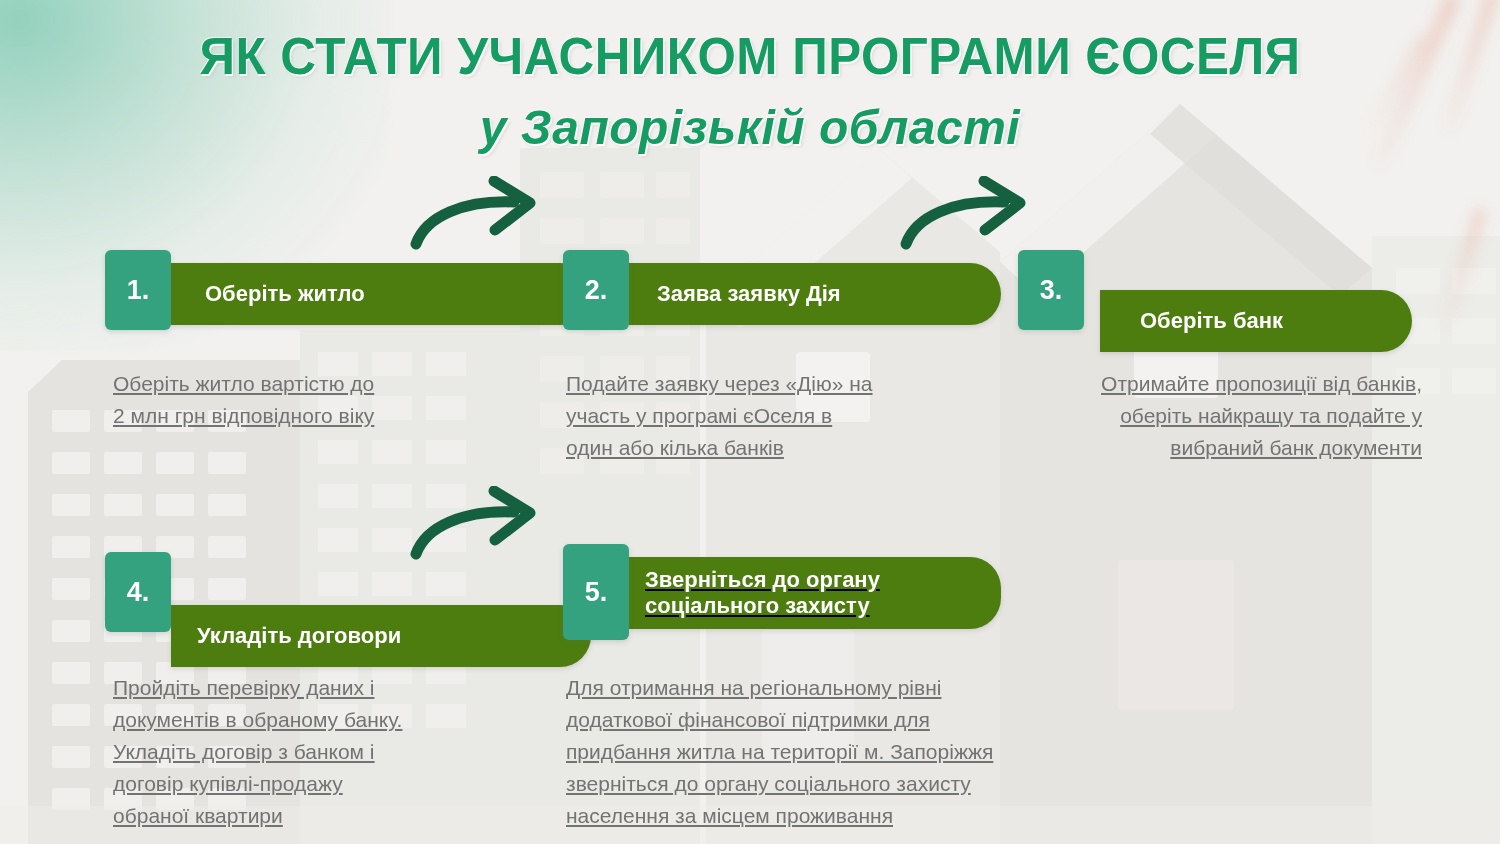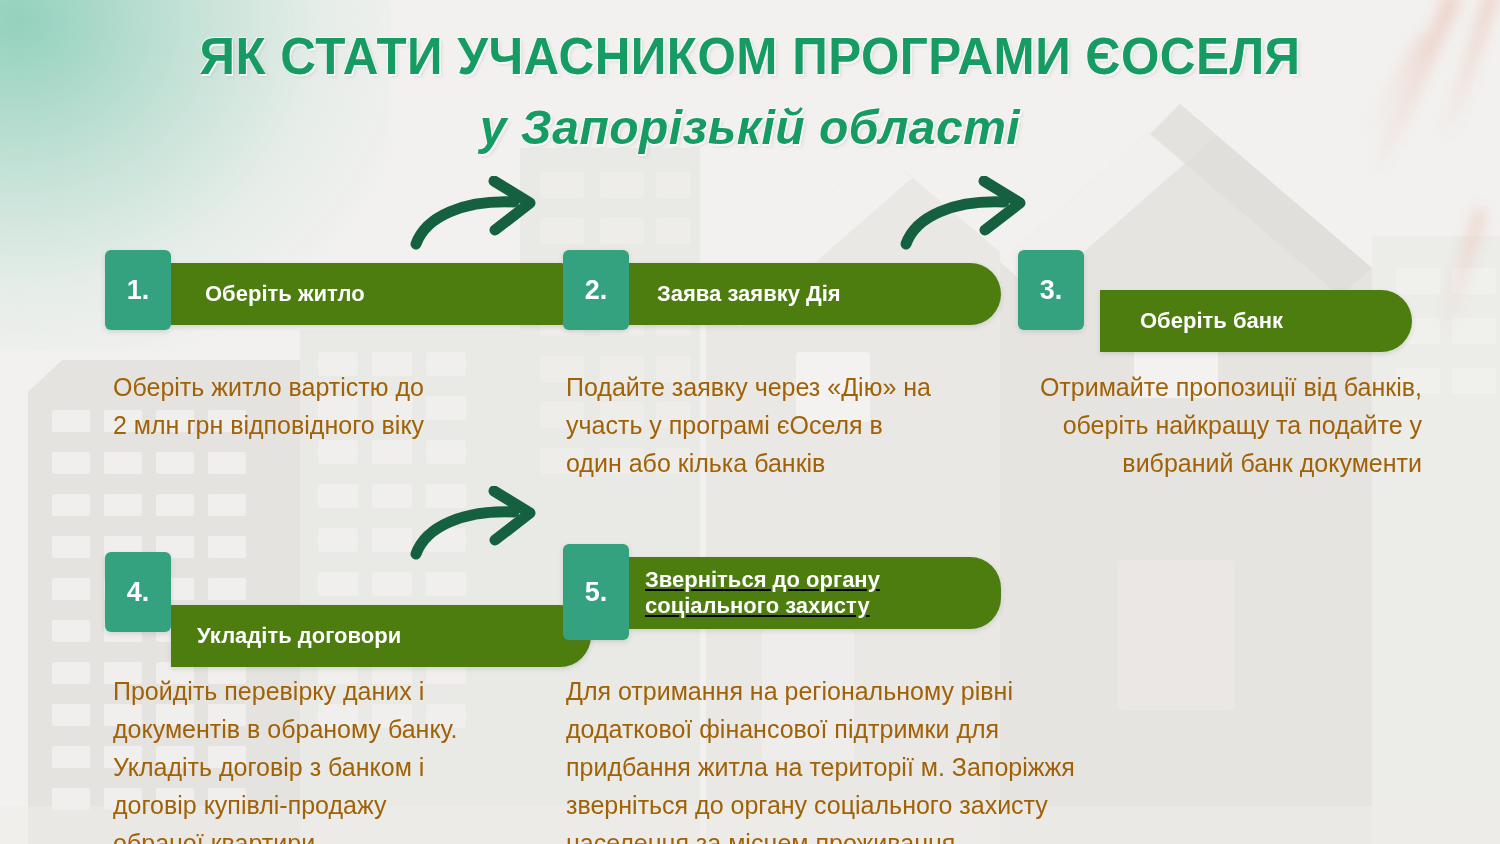--- a/index.html
+++ b/index.html
@@ -109,24 +109,25 @@
     color:#ffffff;
     font-weight:bold;
     font-size:27px;
     box-shadow:0 2px 5px rgba(90,120,110,0.22);
     z-index:2;
   }
   .numtag.tall { height:96px; }
 
   .body-text {
     position:absolute;
-    color:#a16207;
-    font-size:25px;
+    color:#737373;
+    font-size:21px;
     line-height:1.52;
     white-space:pre-line;
+    text-decoration:underline;
   }
 
   
   #step-1 { left:105px; top:250px; }
   #step-1 .pill   { left:66px; top:13px; width:420px; }
   #step-1 .pill .pill-label { margin-left:34px; }
   #step-1 .body-text { left:8px; top:118px; width:430px; }
 
   #step-2 { left:563px; top:250px; }
   #step-2 .pill   { left:66px; top:13px; width:372px; }

